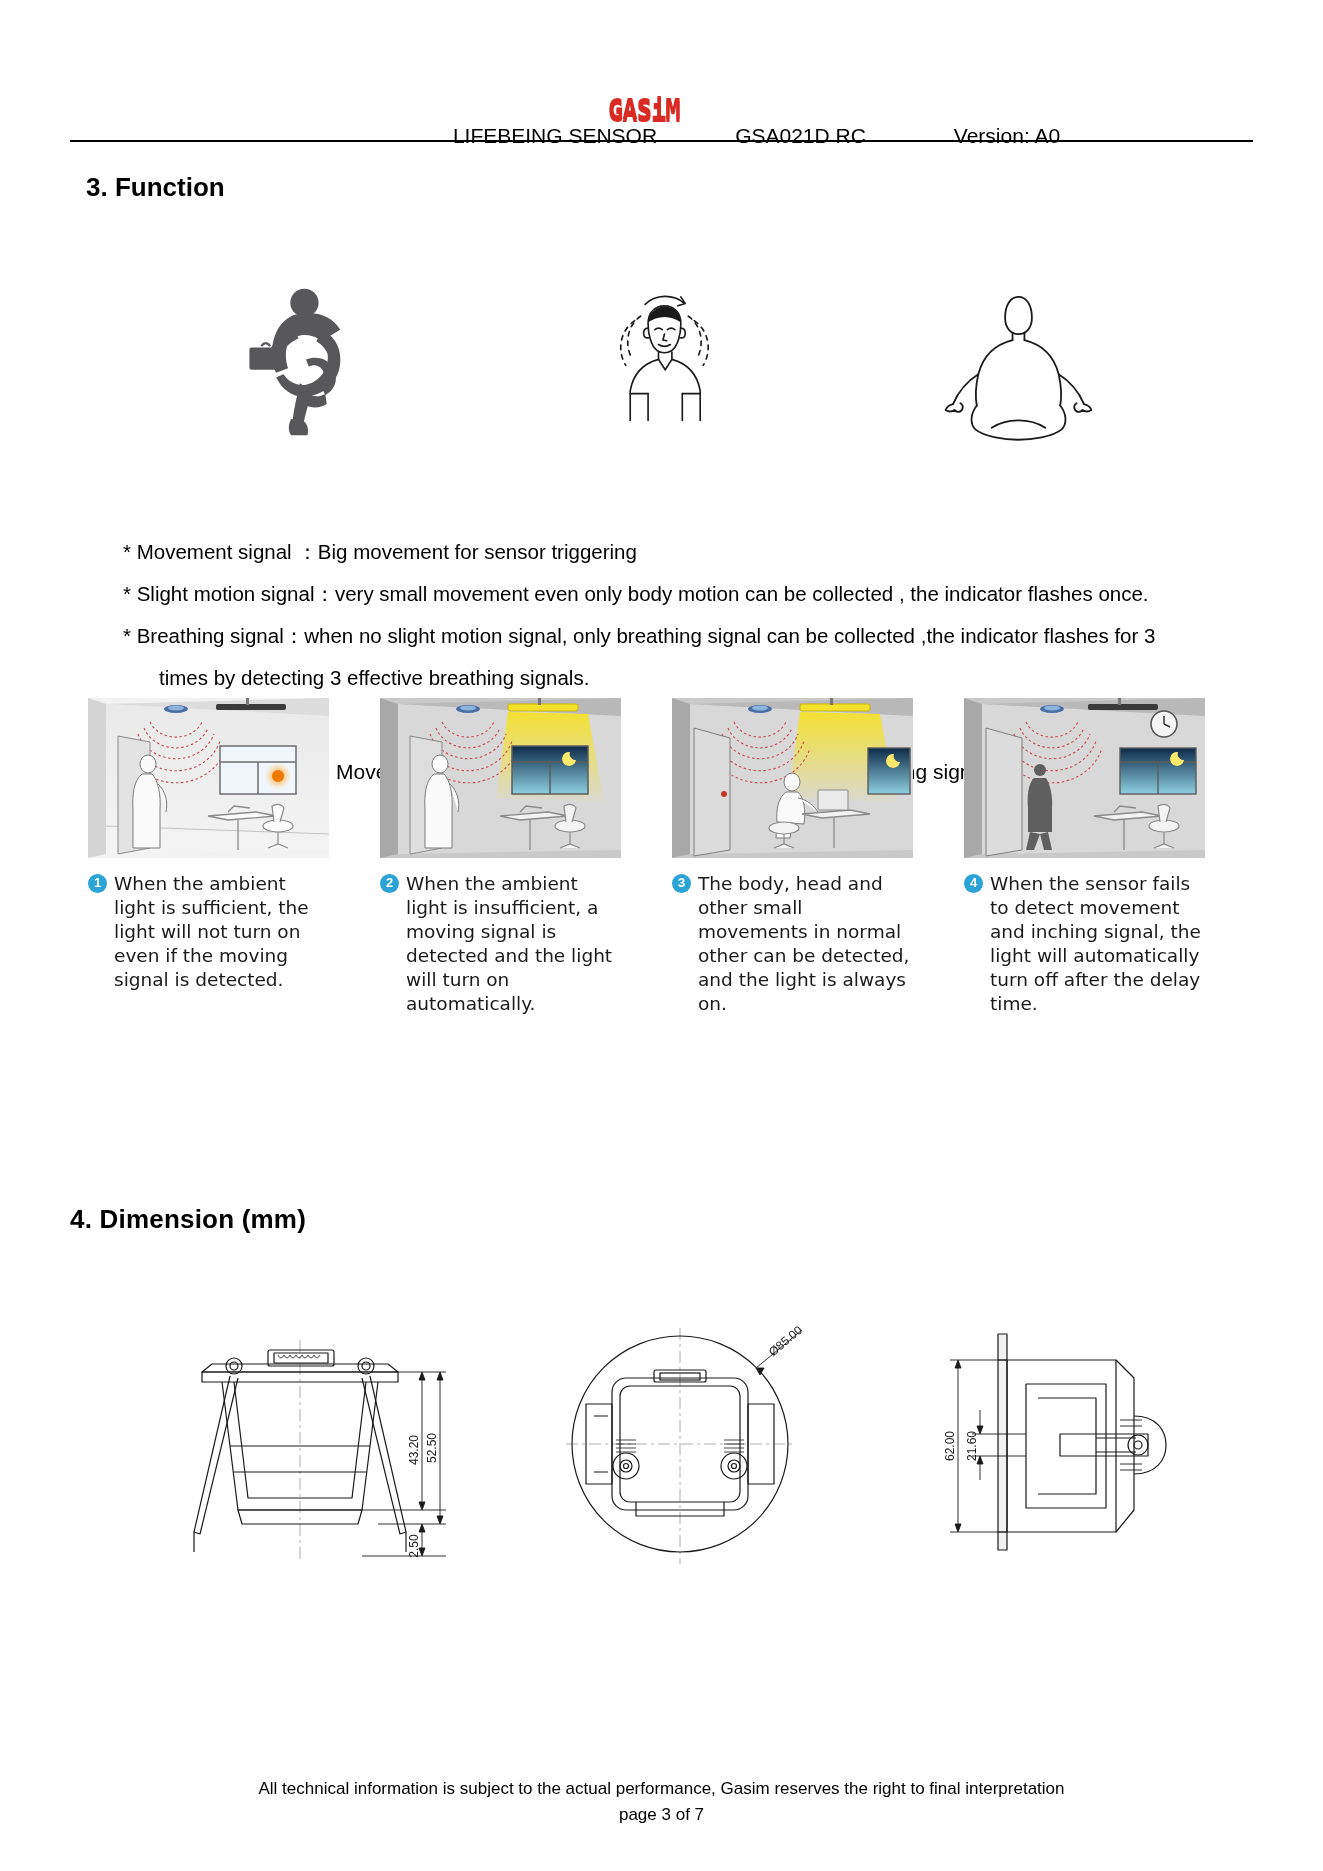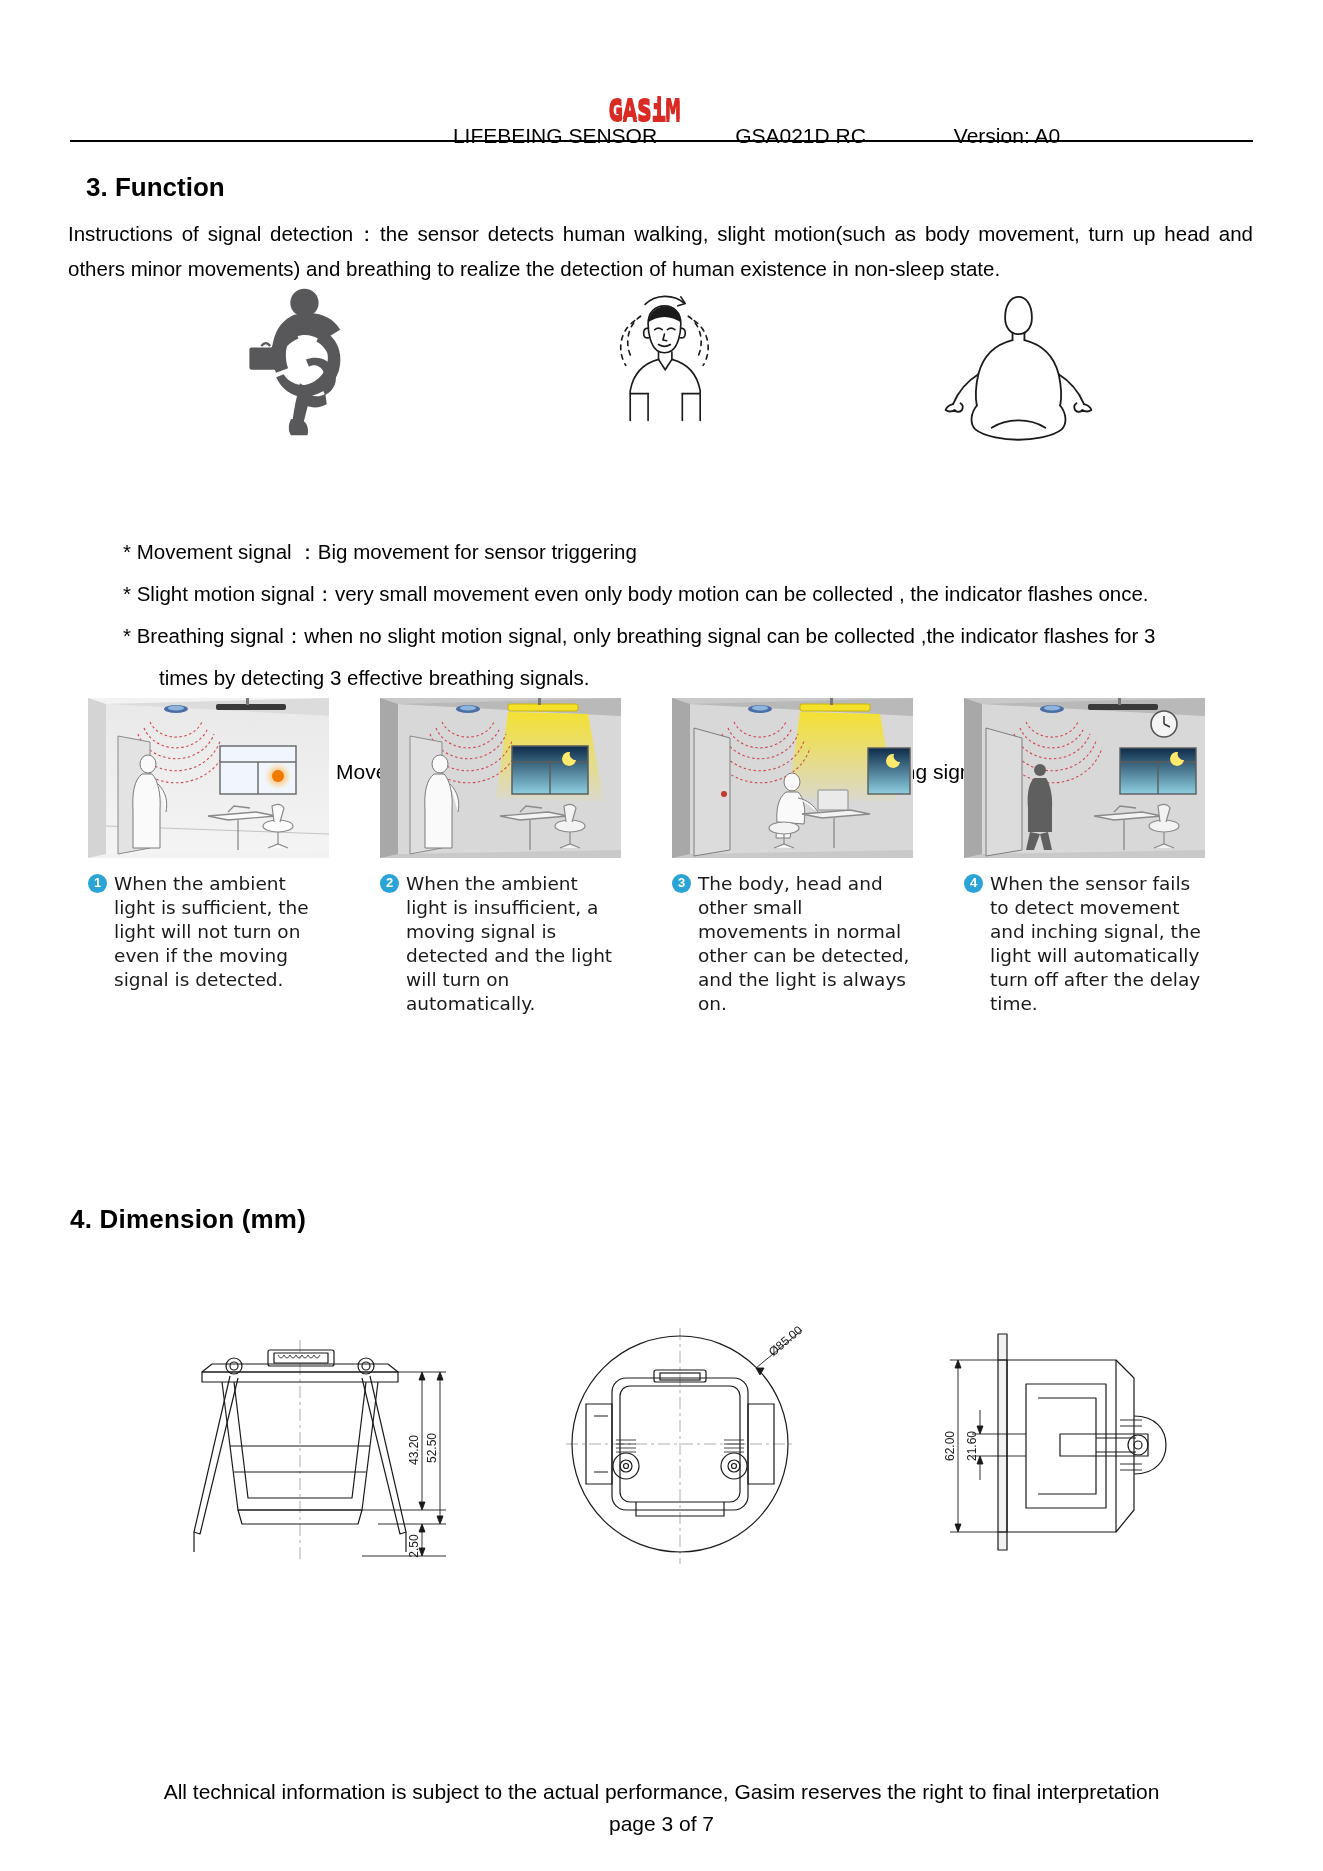--- a/index.html
+++ b/index.html
@@ -116,21 +116,21 @@
     position:absolute; left:80px; top:1320px; width:1180px; height:260px;
   }
   .dwg{position:absolute; top:0;}
   #dwg-side{left:80px;}
   #dwg-top{left:470px;}
   #dwg-iso{left:840px;}
 
   
   .footer{
     position:absolute; left:0; top:1776px; width:1323px;
-    text-align:center; font-size:21px; line-height:1.5;
+    text-align:center; font-size:17px; line-height:1.5;
   }
   .footer .fl{display:block;}
   svg{display:block;}
   text{font-family:"Liberation Sans", sans-serif;}
 </style>
 </head>
 <body>
 
 <div class="page">
 
@@ -143,21 +143,20 @@
       <span class="hdr-gap1"></span>
       <span class="hdr-item">GSA021D RC</span>
       <span class="hdr-gap2"></span>
       <span class="hdr-item">Version: A0</span>
     </div>
   </div>
   <div class="header-rule"></div>
 
   <div class="h2" id="sec3-title">3. Function</div>
 
-  <div class="para">Instructions of signal detection：the sensor detects human walking, slight motion(such as body movement, turn up head and others minor movements) and breathing to realize the detection of human existence in non-sleep state.</div>
 
   <div class="figrow">
 
     <div class="fig" id="fig-walk">
       <svg class="scene" viewBox="0 0 220 215" width="220" height="215" aria-hidden="true">
         <g fill="#58585a">
 
           <circle cx="118" cy="28" r="19"></circle>
 
           <path d="M104 44 C90 50 80 62 76 80 C72 96 74 112 80 122 L96 116 C92 104 92 92 96 82

